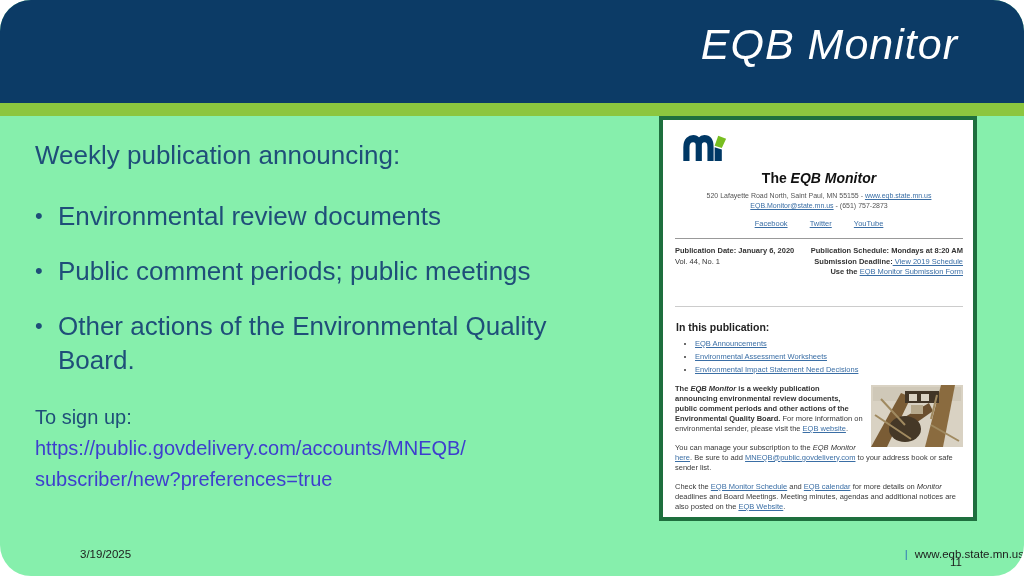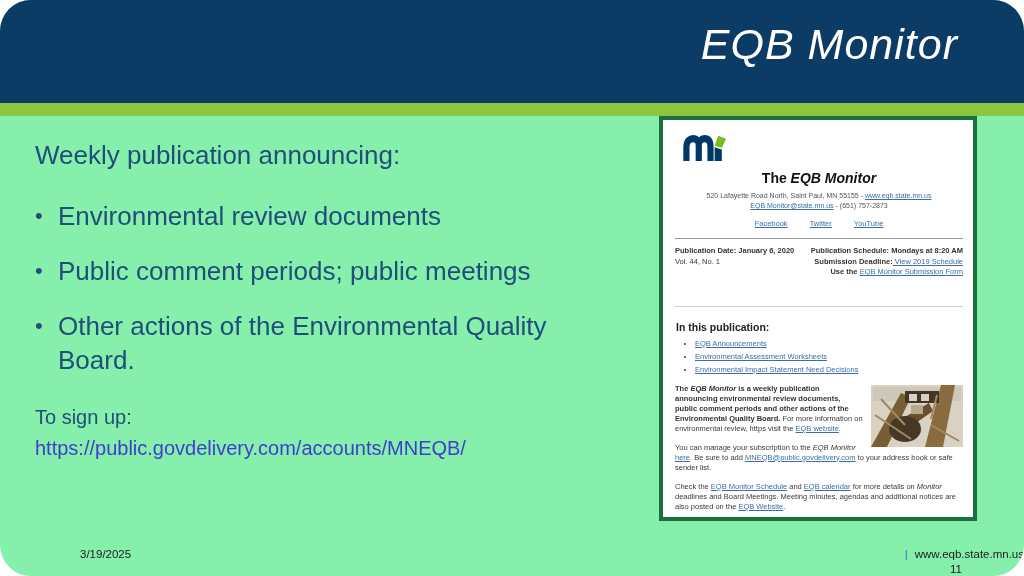--- a/index.html
+++ b/index.html
@@ -26,21 +26,21 @@
   .signup { margin-top:25px; font-size:20px; line-height:31px; }
   .signup-url { display:block; color:#3E3ECE; text-decoration:none; cursor:pointer; }
   .signup-url span { display:block; }
 
   
   .footer { position:absolute; left:0; bottom:12px; width:1024px; height:16px;
             font-size:11.5px; color:#1c1c1c; }
   .footer .fdate { position:absolute; left:80px; top:0; }
   .footer .fcenter { position:absolute; left:0; width:100%; text-align:right; top:0; }
   .footer .fpipe { color:#2E74B5; margin-right:7px; }
-  .footer .fpage { position:absolute; right:62px; top:15px; }
+  .footer .fpage { position:absolute; right:62px; top:8px; }
 
   
   .newsletter {
     position:absolute; left:659px; top:116px; width:318px; height:405px;
     box-sizing:border-box; background:#ffffff; border:4px solid #1E6F3E;
     padding:6px 10px 6px 12px; overflow:hidden;
     font-size:7.5px; line-height:10px; color:#3a3a3a;
   }
   .newsletter a { color:#3A6EA5; text-decoration:underline; cursor:pointer; }
 
@@ -97,20 +97,21 @@
     </div>
     <div class="bullet">
       <span class="dot">•</span>
       <span class="btext">Other actions of the Environmental Quality Board.</span>
     </div>
 
     <div class="signup">
       <span>To sign up:</span>
       <a class="signup-url" href="#">
         <span>https://public.govdelivery.com/accounts/MNEQB/</span>
+        <span>subscriber/new?preferences=true</span>
       </a>
     </div>
   </section>
 
   <aside class="newsletter">
 
     <div class="brand-row">
       <svg class="mn-logo" viewBox="0 0 64 40" aria-hidden="true">
         <path d="M9 38 V19 C9 10 15 7 20 7 C26 7 29 11 29 16 V38 M29 16 C29 11 33 7 38 7 C44 7 48 10 48 19 V38" fill="none" stroke="#003865" stroke-width="10" stroke-linecap="butt" stroke-linejoin="round" transform="translate(-3,0) scale(0.86,1)"></path>
         <polygon points="44,17 49,3 60,7 54,20" fill="#78BE21"></polygon>
@@ -164,21 +165,21 @@
         <polygon points="0,62 30,8 40,12 16,62" fill="#7a5c35"></polygon>
         <polygon points="20,40 58,18 62,26 28,50" fill="#6b4f2e"></polygon>
         <rect x="34" y="6" width="34" height="12" fill="#413526"></rect>
         <rect x="38" y="9" width="8" height="7" fill="#d9d2c3"></rect>
         <rect x="50" y="9" width="8" height="7" fill="#d9d2c3"></rect>
         <rect x="40" y="20" width="12" height="9" fill="#b7a98c"></rect>
         <ellipse cx="34" cy="44" rx="16" ry="13" fill="#453827"></ellipse>
         <path d="M4 30 L40 54 M10 14 L34 40 M60 40 L88 56 M66 10 L60 34" stroke="#a08a60" stroke-width="2" fill="none"></path>
       </svg>
 
-      <p class="about"><b>The </b><b><i>EQB Monitor</i></b><b> is a weekly publication announcing environmental review documents, public comment periods and other actions of the Environmental Quality Board.</b><span> For more information on environmental review, https visit the </span><a href="#">EQB website</a><span>.</span></p>
+      <p class="about"><b>The </b><b><i>EQB Monitor</i></b><b> is a weekly publication announcing environmental review documents, public comment periods and other actions of the Environmental Quality Board.</b><span> For more information on environmental sender, please visit the </span><a href="#">EQB website</a><span>.</span></p>
 
       <p class="subscribe"><span>You can manage your subscription to the </span><i>EQB Monitor</i><span> </span><a href="#">here</a><span>. Be sure to add </span><a href="#">MNEQB@public.govdelivery.com</a><span> to your address book or safe sender list.</span></p>
 
       <p class="check"><span>Check the </span><a href="#">EQB Monitor Schedule</a><span> and </span><a href="#">EQB calendar</a><span> for more details on </span><i>Monitor</i><span> deadlines and Board Meetings. Meeting minutes, agendas and additional notices are also posted on the </span><a href="#">EQB Website</a><span>.</span></p>
     </div>
   </aside>
 
   <footer class="footer">
     <span class="fdate">3/19/2025</span>
     <span class="fcenter"><span class="fpipe">|</span><span>www.eqb.state.mn.us</span></span>

